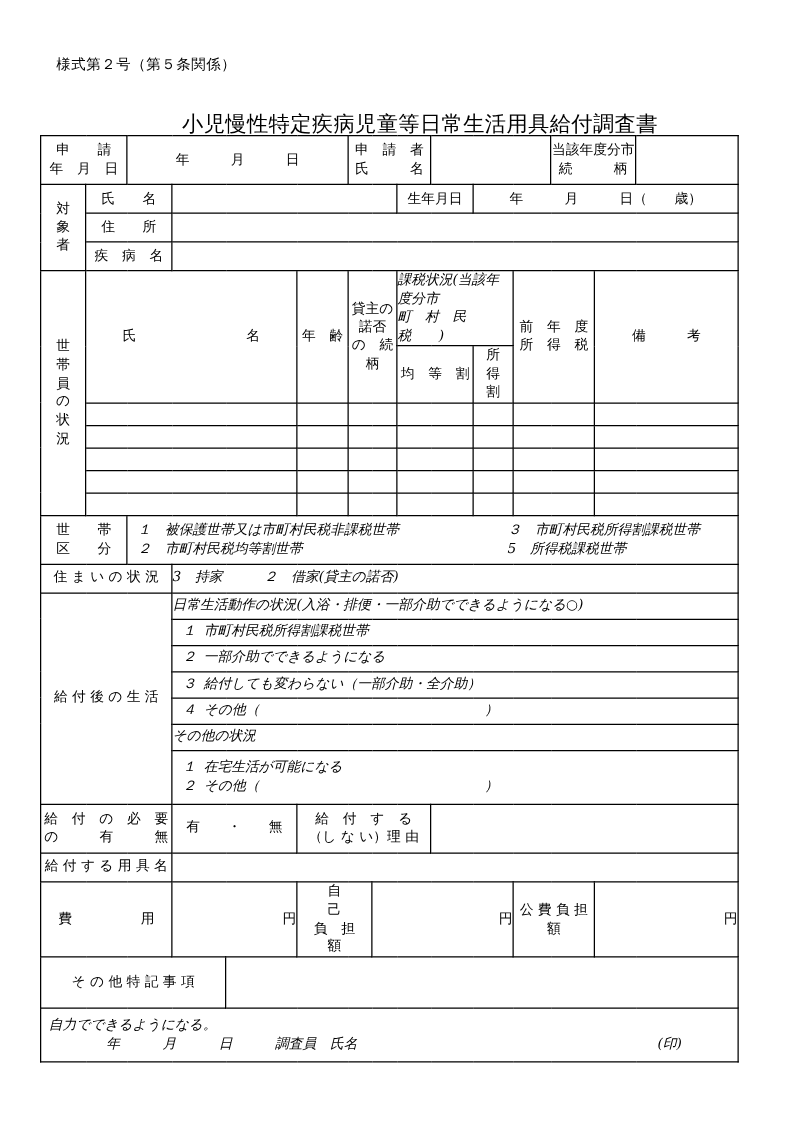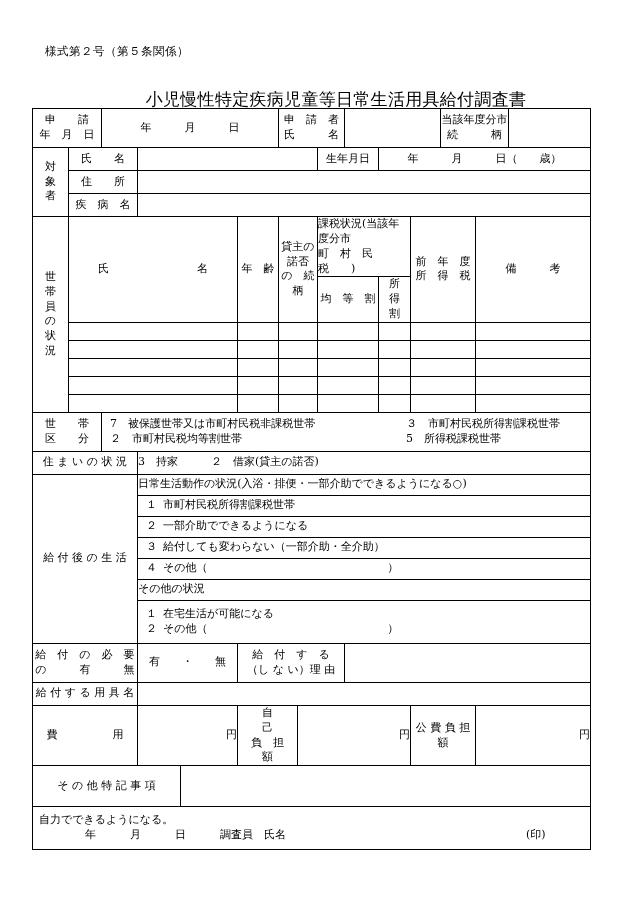--- a/index.html
+++ b/index.html
@@ -51,21 +51,21 @@
     table-layout: fixed;
     font-size: 11px;
   }
   table.form td {
     border: 1px solid #000000;
     padding: 0;
     vertical-align: middle;
     line-height: 1.35;
   }
   .c { text-align: center; }
-  .l { text-align: left; }
+  .l { text-align: left; font-style: italic; }
   .r { text-align: right; }
   .pad-l { padding-left: 6px; }
   .pad-r { padding-right: 6px; }
   .vlabel {
     text-align: center;
     font-size: 11px;
     line-height: 1.15;
   }
   .vlabel span {
     display: block;
@@ -247,21 +247,21 @@
       <td colspan="2" class="rowcell"></td>
     </tr>
 
     <tr>
       <td colspan="2" class="vlabel" style="height:38px">
         <span class="line2">世　　帯</span>
         <span class="line2">区　　分</span>
       </td>
       <td colspan="14" class="l">
         <div class="two-col-opts">
-          <span class="oc1">7　被保護世帯又は市町村民税非課税世帯</span>
+          <span class="oc1">１　被保護世帯又は市町村民税非課税世帯</span>
           <span class="oc2">３　市町村民税所得割課税世帯</span>
         </div>
         <div class="two-col-opts">
           <span class="oc1">２　市町村民税均等割世帯</span>
           <span class="oc2">5　所得税課税世帯</span>
         </div>
       </td>
     </tr>
 
     <tr>

